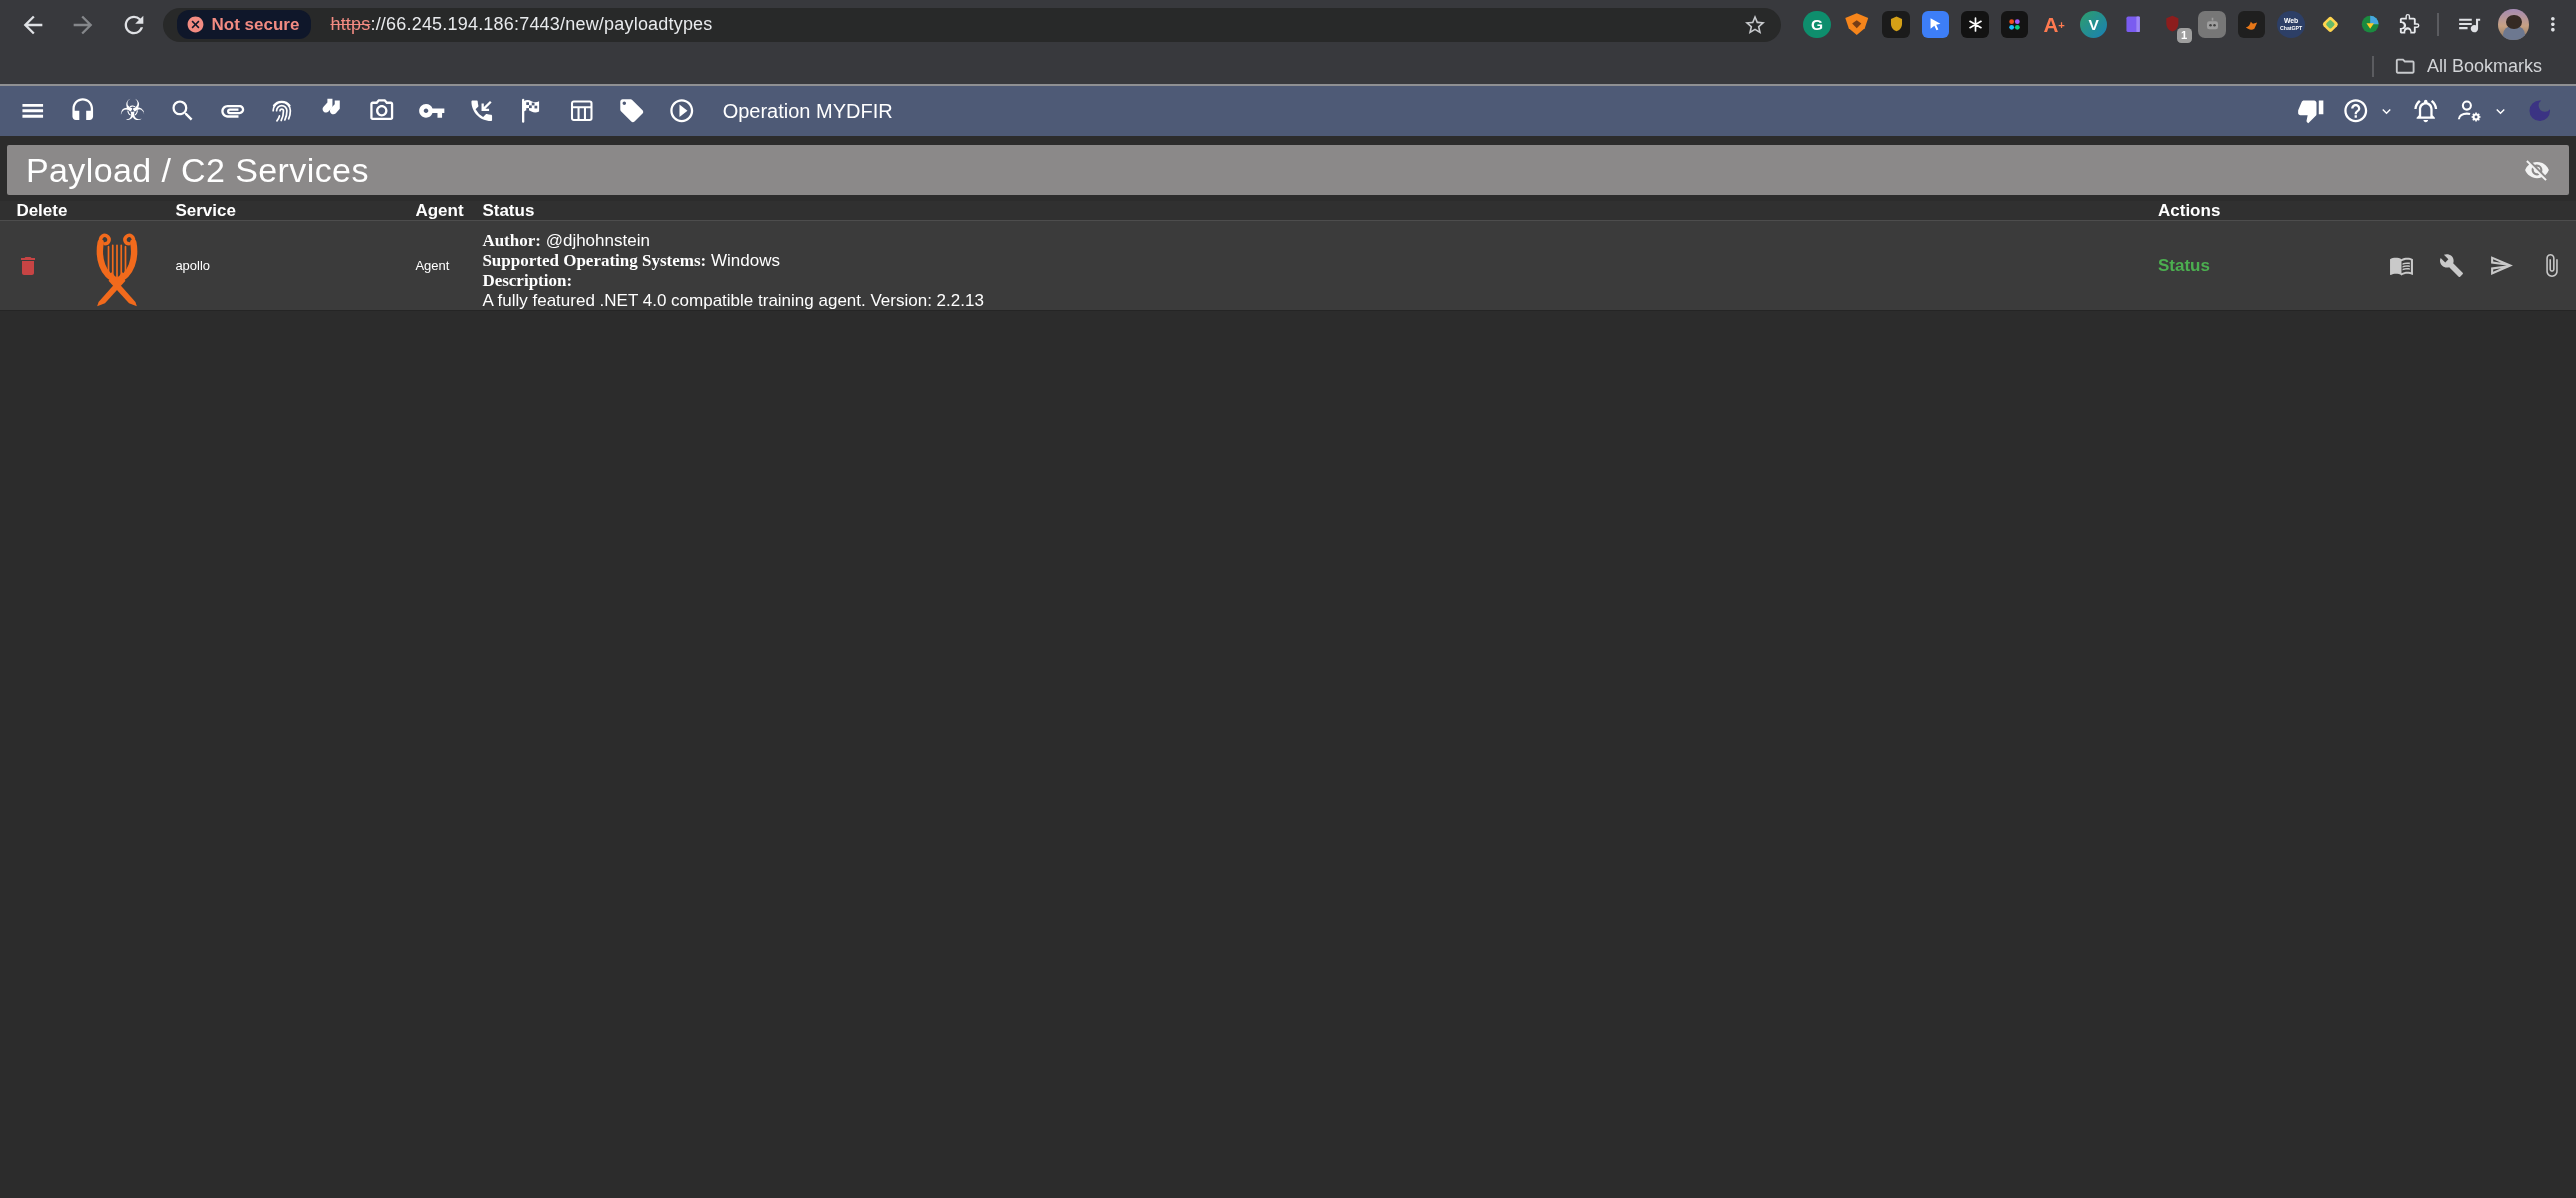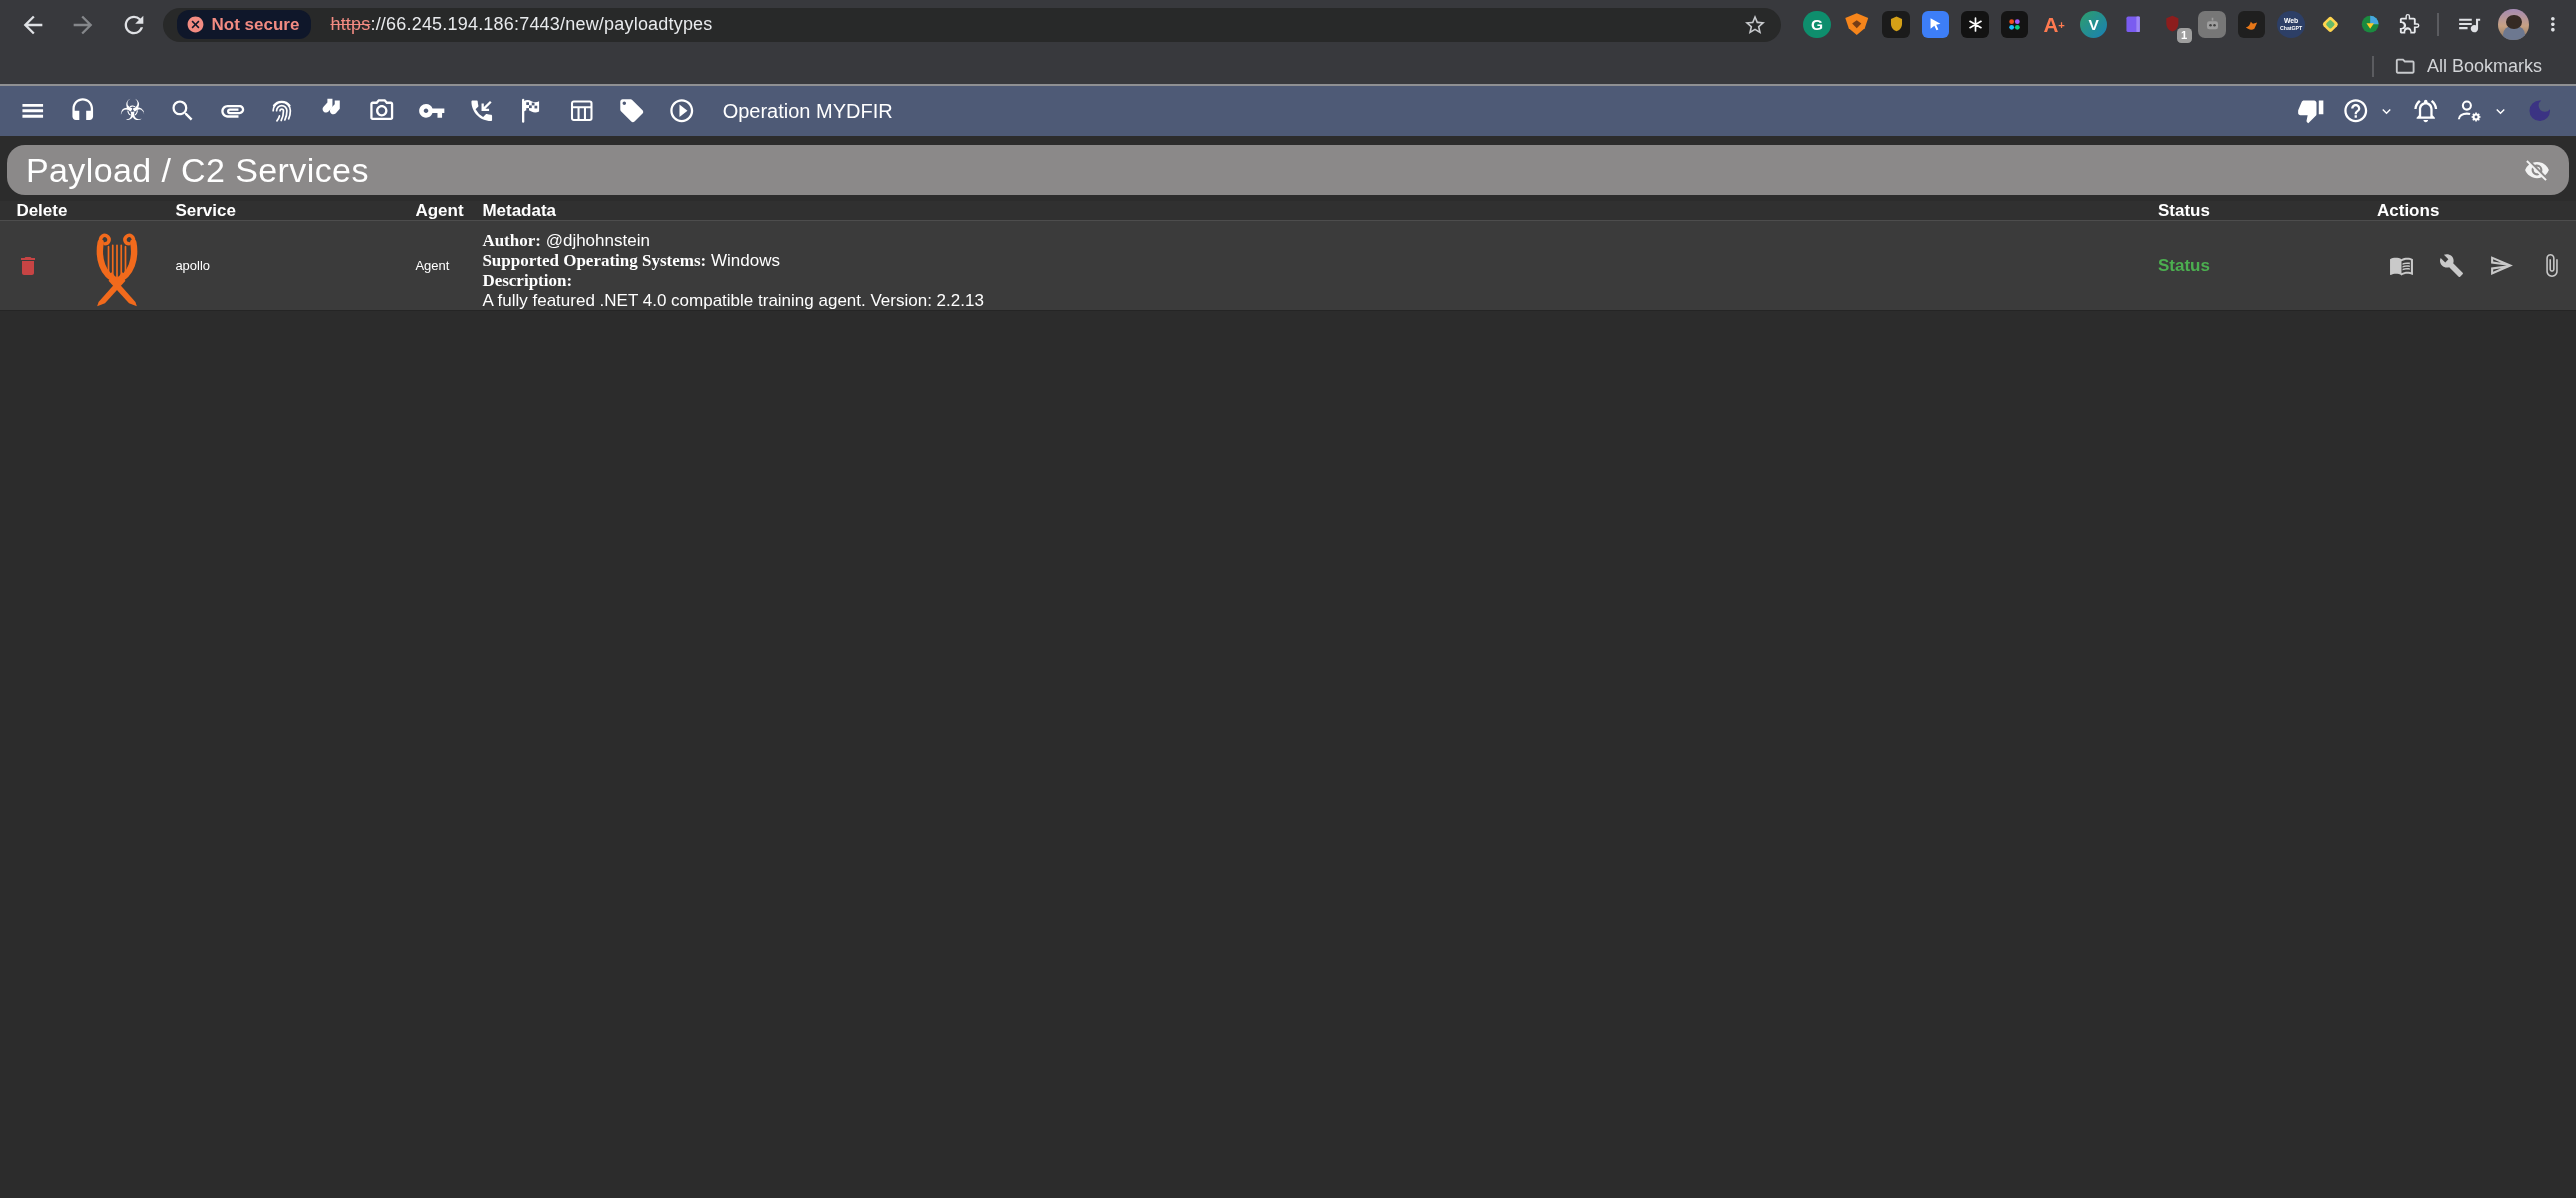--- a/index.html
+++ b/index.html
@@ -68,21 +68,21 @@
   .mn-icon.biohazard { font-size:29px; line-height:27.5px; font-weight:400; }
   .op-label { color:#fff; font-size:20px; margin-left:5.2px; }
   .mn-right { margin-left:auto; display:flex; align-items:center; gap:17px;
       padding-right:22.4px; }
   .caret { width:17px; height:17px; color:#fff; margin-left:-8.6px; }
   .caret svg{width:100%;height:100%;}
   .mn-icon.moon { color:#3b3383; }
 
   
   .title-bar { position:absolute; top:145px; left:6.9px; width:2562px; height:50px;
-      background:#8b8989; border-radius:18px; display:flex; align-items:center; }
+      background:#8b8989; border-radius:2px; display:flex; align-items:center; }
   .page-title { color:#fff; font-size:34px; font-weight:400; padding-left:19px;
       letter-spacing:0.4px; }
   .eye-btn { margin-left:auto; width:26px; height:26px; color:#f2f2f2;
       margin-right:19px; }
   .eye-btn svg{width:100%;height:100%;}
 
   .grid { display:grid; grid-template-columns:159px 240px 67px 1fr 219px 199px;
       padding-left:16.4px; width:2576px; }
   .thead { position:absolute; top:201px; left:0; height:20px; background:#303030;
       align-items:center; }
@@ -398,21 +398,20 @@
     <svg viewBox="0 0 24 24">
         <path fill="currentColor" d="M12 7a5 5 0 0 1 5 5c0 .65-.13 1.26-.36 1.83l2.92 2.92A11.8 11.8 0 0 0 22.99 12C21.26 7.61 17 4.5 12 4.5c-1.4 0-2.74.25-3.98.7l2.16 2.16C10.74 7.13 11.35 7 12 7zM2 4.27l2.28 2.28.46.46A11.8 11.8 0 0 0 1.01 12C2.74 16.39 7 19.5 12 19.5c1.55 0 3.03-.3 4.38-.84l.42.42L19.73 22 21 20.73 3.27 3 2 4.27zM7.53 9.8l1.55 1.55a3 3 0 0 0 3.57 3.57l1.55 1.55c-.67.33-1.41.53-2.2.53a5 5 0 0 1-5-5c0-.79.2-1.53.53-2.2zm4.31-.78l3.15 3.15.02-.16a3 3 0 0 0-3-3l-.17.01z"></path>
       </svg>
   </div>
 </div>
 
 <div class="grid thead">
   <div class="th">Delete</div>
   <div class="th">Service</div>
   <div class="th">Agent</div>
-  <div class="th">Metadata</div>
   <div class="th">Status</div>
   <div class="th">Actions</div>
 </div>
 
 <div class="grid trow">
   <div class="cell cell-delete">
     <div class="trash-btn">
       <svg viewBox="0 0 24 24">
           <path fill="currentColor" d="M6 19c0 1.1.9 2 2 2h8c1.1 0 2-.9 2-2V7H6v12zM19 4h-3.5l-1-1h-5l-1 1H5v2h14V4z"></path>
         </svg>

